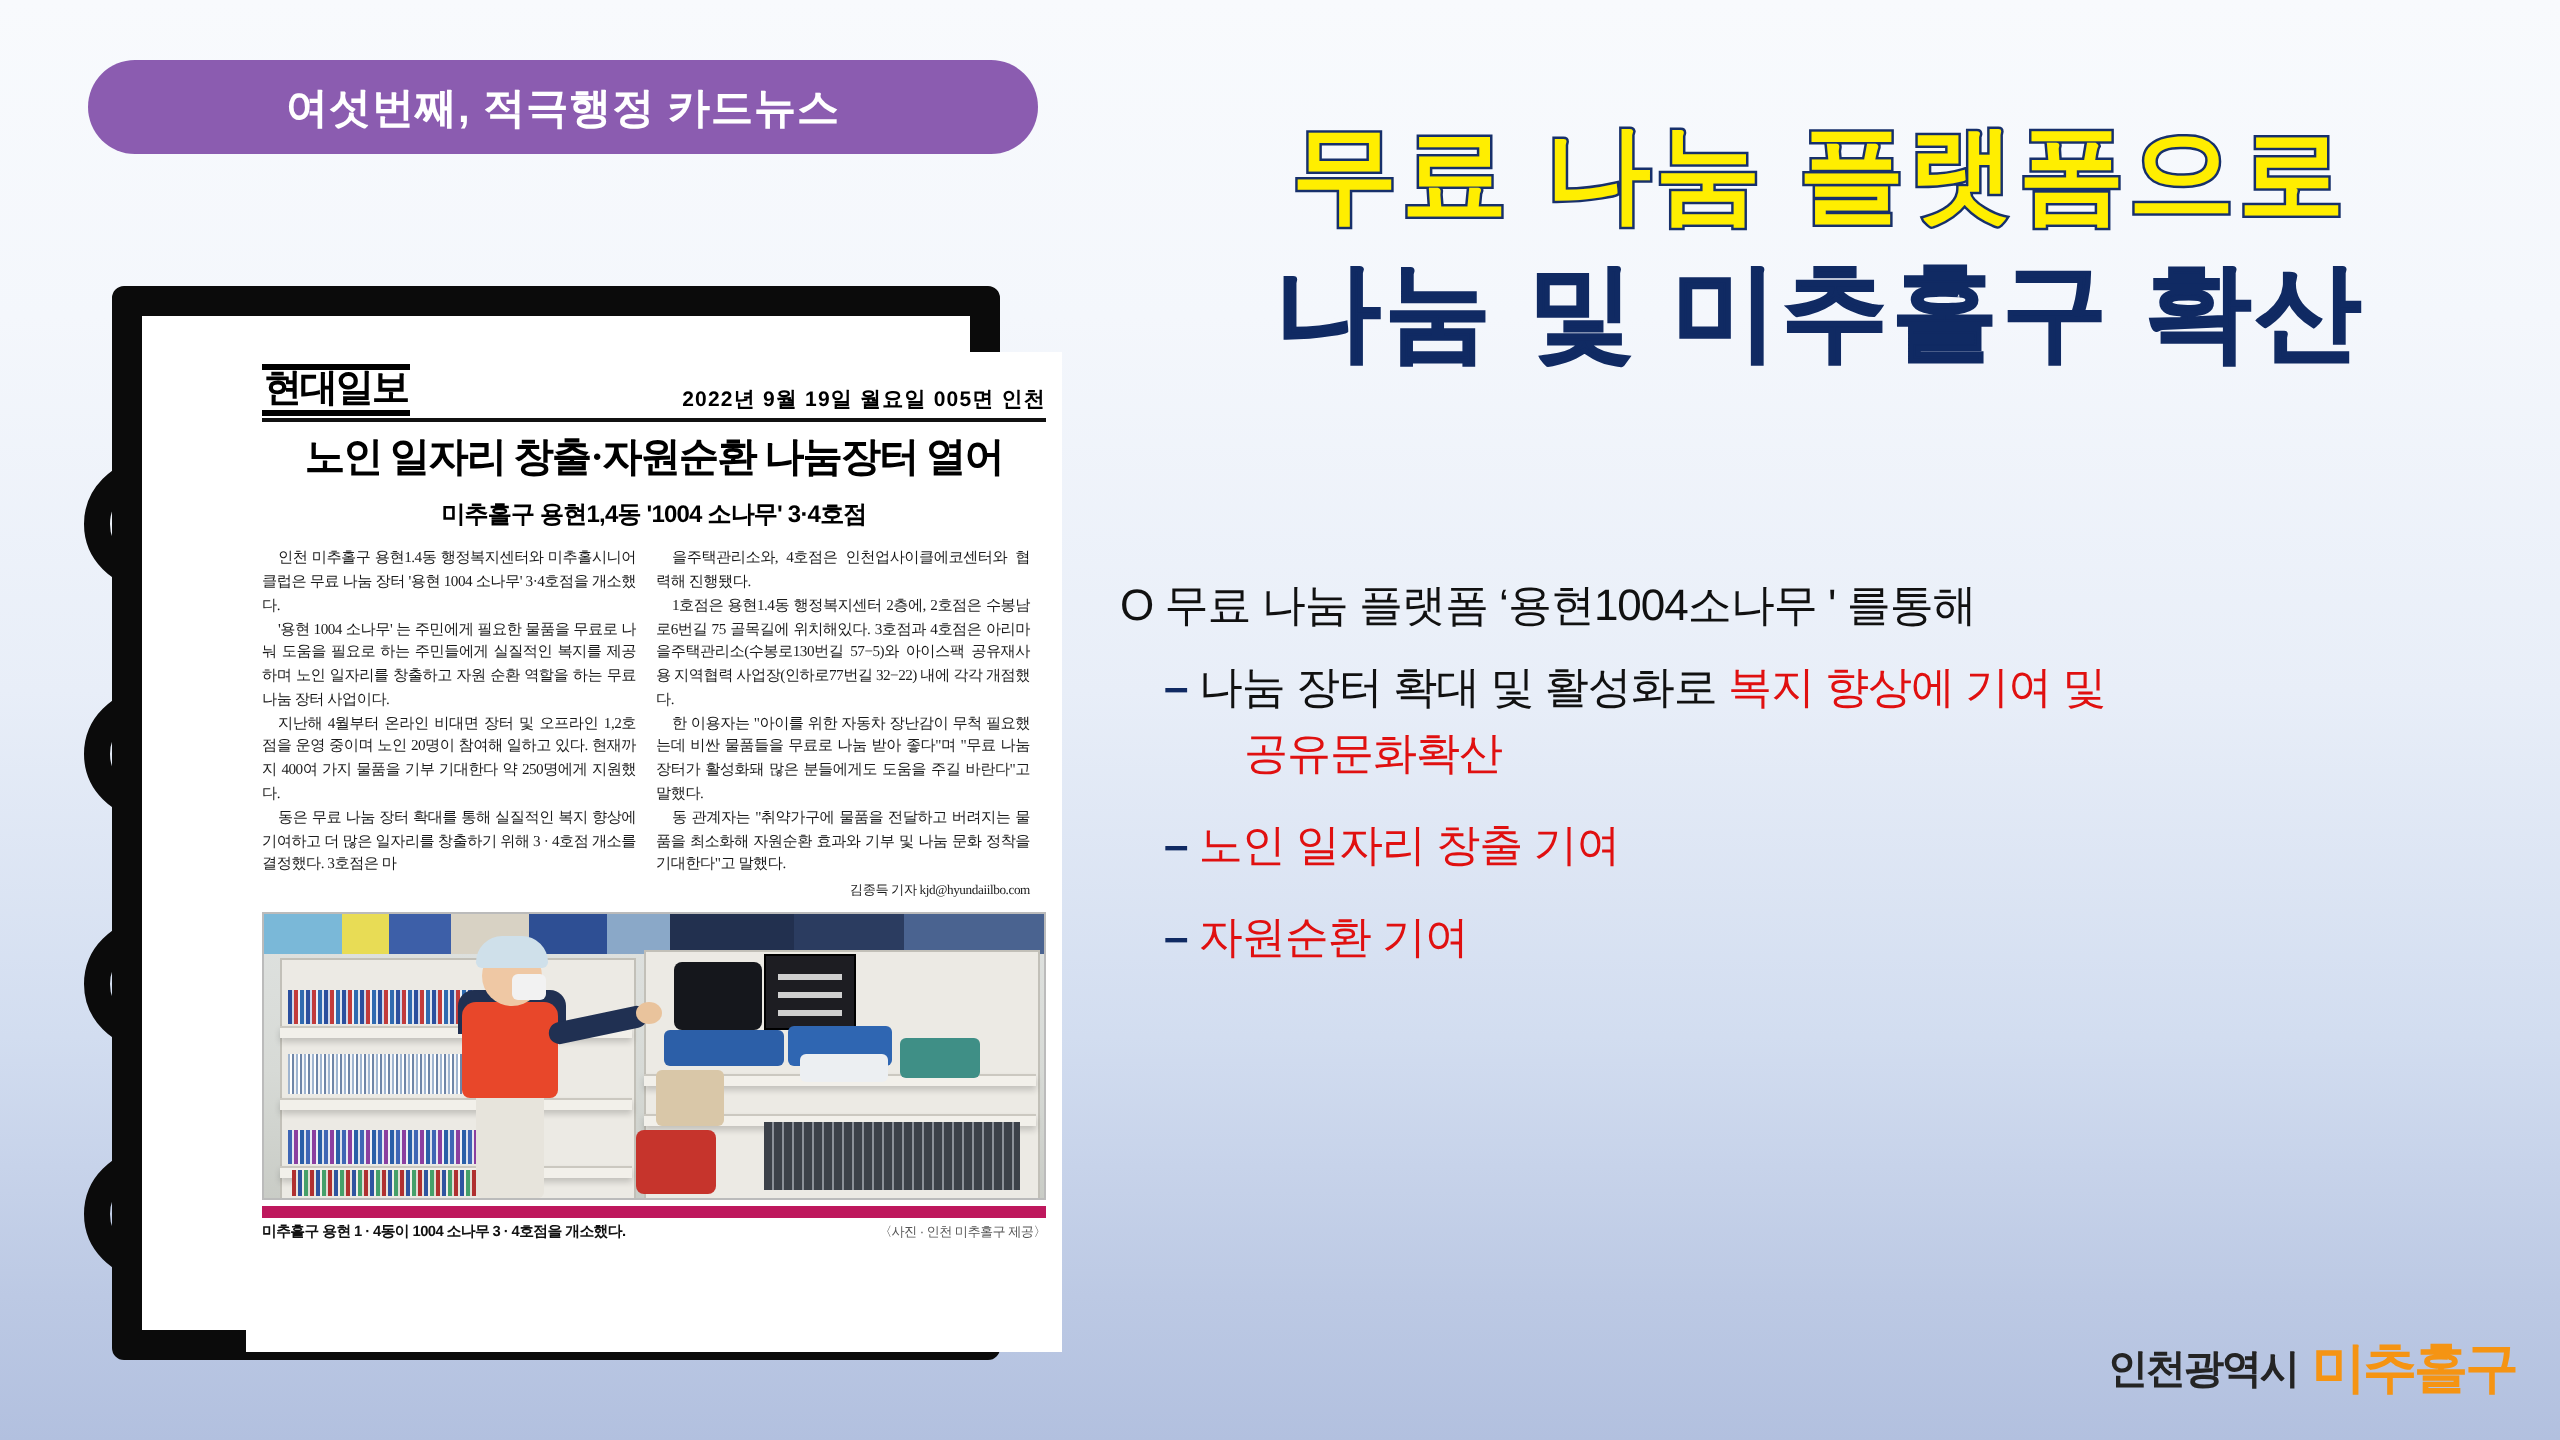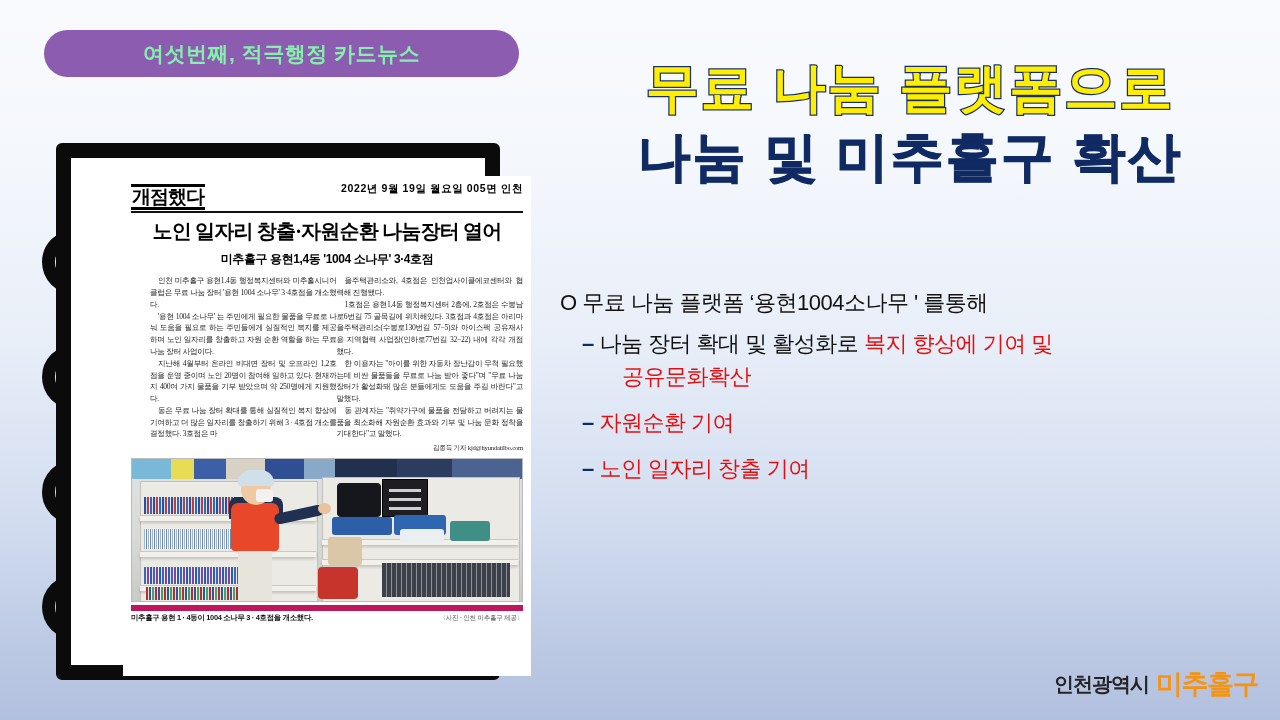--- a/index.html
+++ b/index.html
@@ -9,21 +9,21 @@
     background:linear-gradient(to bottom,#f8fafd 0%,#f4f7fc 22%,#e8eef8 48%,#d2ddf0 72%,#bcc9e4 90%,#b2c0df 100%);
     position:relative;
   }
 
   
   #badge{
     position:absolute;left:44px;top:30px;width:475px;height:47px;
     border-radius:24px;display:flex;align-items:center;justify-content:center;
   }
   #badge-label{
-    color:#86efac;font-size:21px;font-weight:bold;letter-spacing:.5px;
+    color:#ffffff;font-size:21px;font-weight:bold;letter-spacing:.5px;
     white-space:nowrap;
   }
 
   
   #clipboard{position:absolute;left:38px;top:143px;width:480px;height:545px;}
   #clip-frame{
     position:absolute;left:18px;top:0;width:444px;height:537px;
     border:15px solid #0b0b0b;border-radius:6px;box-sizing:border-box;
     background:#ffffff;
   }
@@ -48,31 +48,31 @@
     overflow:hidden;
   }
   #masthead-row{display:flex;align-items:flex-end;justify-content:space-between;
     border-bottom:2px solid #111;padding-bottom:1px;}
   #masthead{
     font-size:19px;font-weight:bold;letter-spacing:-1px;color:#000;
     font-family:"Liberation Serif","DejaVu Serif",serif;
     border-top:3px solid #000;border-bottom:3px solid #000;padding:0 1px;line-height:1.05;
   }
   #issue-line{font-size:10.5px;font-weight:bold;letter-spacing:.6px;color:#000;
-    font-family:"Liberation Sans","DejaVu Sans",sans-serif;padding-bottom:14px;}
+    font-family:"Liberation Sans","DejaVu Sans",sans-serif;padding-bottom:1px;}
   #headline{
     text-align:center;font-size:20px;font-weight:bold;letter-spacing:-.8px;
     margin:7px 0 2px 0;color:#000;line-height:1.12;
   }
   #subhead{
     text-align:center;font-size:12px;font-weight:bold;letter-spacing:-.4px;
     margin:9px 0 7px 0;color:#000;
     font-family:"Liberation Sans","DejaVu Sans",sans-serif;
   }
-  #cols{display:flex;margin-top:2px;margin-left:19px;}
+  #cols{display:flex;gap:10px;margin-top:2px;}
   .col{width:187px;font-size:7.6px;line-height:1.55;text-align:justify;color:#1a1a1a;
        letter-spacing:-.25px;}
   .col p{margin:0 0 0 0;text-indent:8px;}
   #byline{font-size:6.6px;text-align:right;margin-top:3px;letter-spacing:-.2px;color:#1a1a1a;}
 
   
   #photo{
     position:relative;margin-top:5px;width:392px;height:144px;overflow:hidden;
     background:#cfd2cf;border:1px solid #bbb;box-sizing:border-box;
   }
@@ -153,32 +153,32 @@
   <div class="ring r1"></div>
   <div class="ring r2"></div>
   <div class="ring r3"></div>
   <div class="ring r4"></div>
 
   <div id="clip-frame">
 
     <div id="paper">
 
       <div id="masthead-row">
-        <div id="masthead">개점했다</div>
+        <div id="masthead">현대일보</div>
         <div id="issue-line">2022년 9월 19일 월요일 005면 인천</div>
       </div>
 
       <div id="headline">노인 일자리 창출·자원순환 나눔장터 열어</div>
       <div id="subhead">미추홀구 용현1,4동 '1004 소나무' 3·4호점</div>
 
       <div id="cols">
         <div class="col">
           <p>인천 미추홀구 용현1.4동 행정복지센터와 미추홀시니어클럽은 무료 나눔 장터 '용현 1004 소나무' 3·4호점을 개소했다.</p>
           <p>'용현 1004 소나무' 는 주민에게 필요한 물품을 무료로 나눠 도움을 필요로 하는 주민들에게 실질적인 복지를 제공하며 노인 일자리를 창출하고 자원 순환 역할을 하는 무료 나눔 장터 사업이다.</p>
-          <p>지난해 4월부터 온라인 비대면 장터 및 오프라인 1,2호 점을 운영 중이며 노인 20명이 참여해 일하고 있다. 현재까지 400여 가지 물품을 기부 받았으며 약 250명에게 지원했다.</p>
+          <p>지난해 4월부터 온라인 비대면 장터 및 오프라인 1,2호 점을 운영 중이며 노인 20명이 참여해 일하고 있다. 현재까지 400여 가지 물품을 기부 기대한다 약 250명에게 지원했다.</p>
           <p>동은 무료 나눔 장터 확대를 통해 실질적인 복지 향상에 기여하고 더 많은 일자리를 창출하기 위해 3 · 4호점 개소를 결정했다. 3호점은 마</p>
         </div>
         <div class="col">
           <p>을주택관리소와, 4호점은 인천업사이클에코센터와 협력해 진행됐다.</p>
           <p>1호점은 용현1.4동 행정복지센터 2층에, 2호점은 수봉남로6번길 75 골목길에 위치해있다. 3호점과 4호점은 아리마을주택관리소(수봉로130번길 57−5)와 아이스팩 공유재사용 지역협력 사업장(인하로77번길 32−22) 내에 각각 개점했다.</p>
           <p>한 이용자는 "아이를 위한 자동차 장난감이 무척 필요했는데 비싼 물품들을 무료로 나눔 받아 좋다"며 "무료 나눔 장터가 활성화돼 많은 분들에게도 도움을 주길 바란다"고 말했다.</p>
           <p>동 관계자는 "취약가구에 물품을 전달하고 버려지는 물품을 최소화해 자원순환 효과와 기부 및 나눔 문화 정착을 기대한다"고 말했다.</p>
           <div id="byline">김종득 기자 kjd@hyundaiilbo.com</div>
         </div>
       </div>
@@ -247,26 +247,26 @@
   <div class="b-l0">O 무료 나눔 플랫폼  ‘용현1004소나무 ' 를통해</div>
 
   <div class="b-l1">
     <span class="dash" style="color: rgb(16, 42, 99);">–</span>
     <span class="blk" style="color: rgb(17, 17, 17);">나눔 장터 확대 및 활성화로 </span><span class="red" style="color: rgb(224, 16, 16);">복지 향상에 기여 및</span>
   </div>
   <div class="b-cont" style="color: rgb(224, 16, 16);">공유문화확산</div>
 
   <div class="b-l1 spaced">
     <span class="dash" style="color: rgb(16, 42, 99);">–</span>
-    <span class="red" style="color: rgb(224, 16, 16);">자원순환 기여</span>
+    <span class="red" style="color: rgb(224, 16, 16);">노인 일자리 창출 기여</span>
   </div>
 
   <div class="b-l1 spaced">
     <span class="dash" style="color: rgb(16, 42, 99);">–</span>
-    <span class="red" style="color: rgb(224, 16, 16);">노인 일자리 창출 기여</span>
+    <span class="red" style="color: rgb(224, 16, 16);">자원순환 기여</span>
   </div>
 
 </div>
 
 <div id="logo">
   <span id="logo-city">인천광역시</span>
   <span id="logo-gu" style="color: rgb(245, 148, 19);">미추홀구</span>
 </div>
 
 </body></html>

